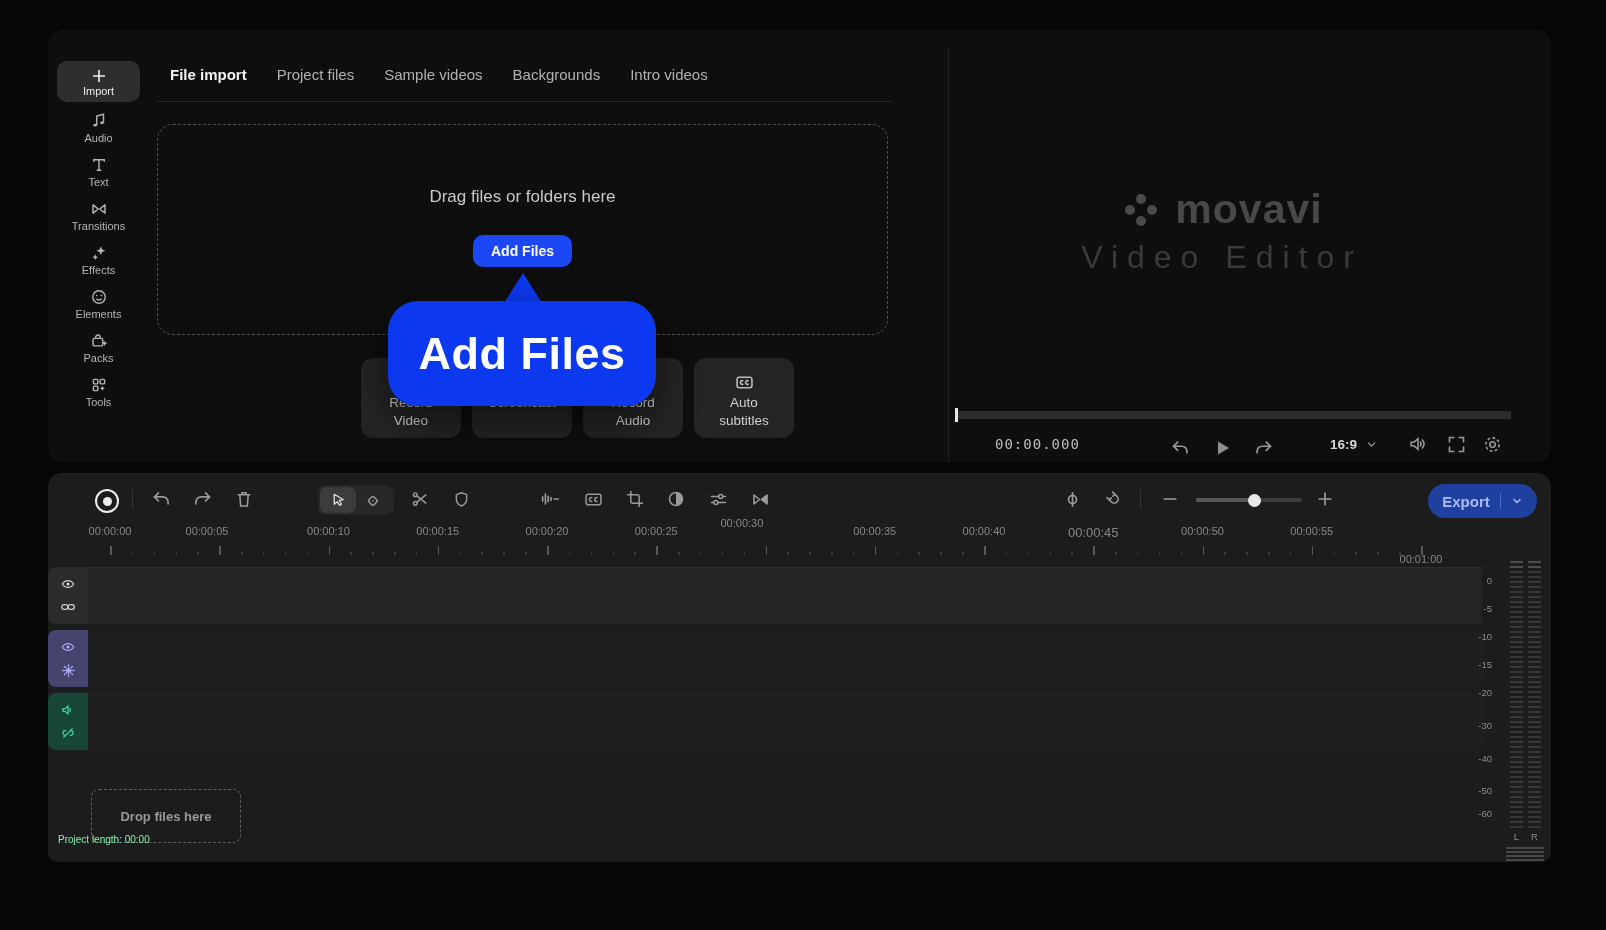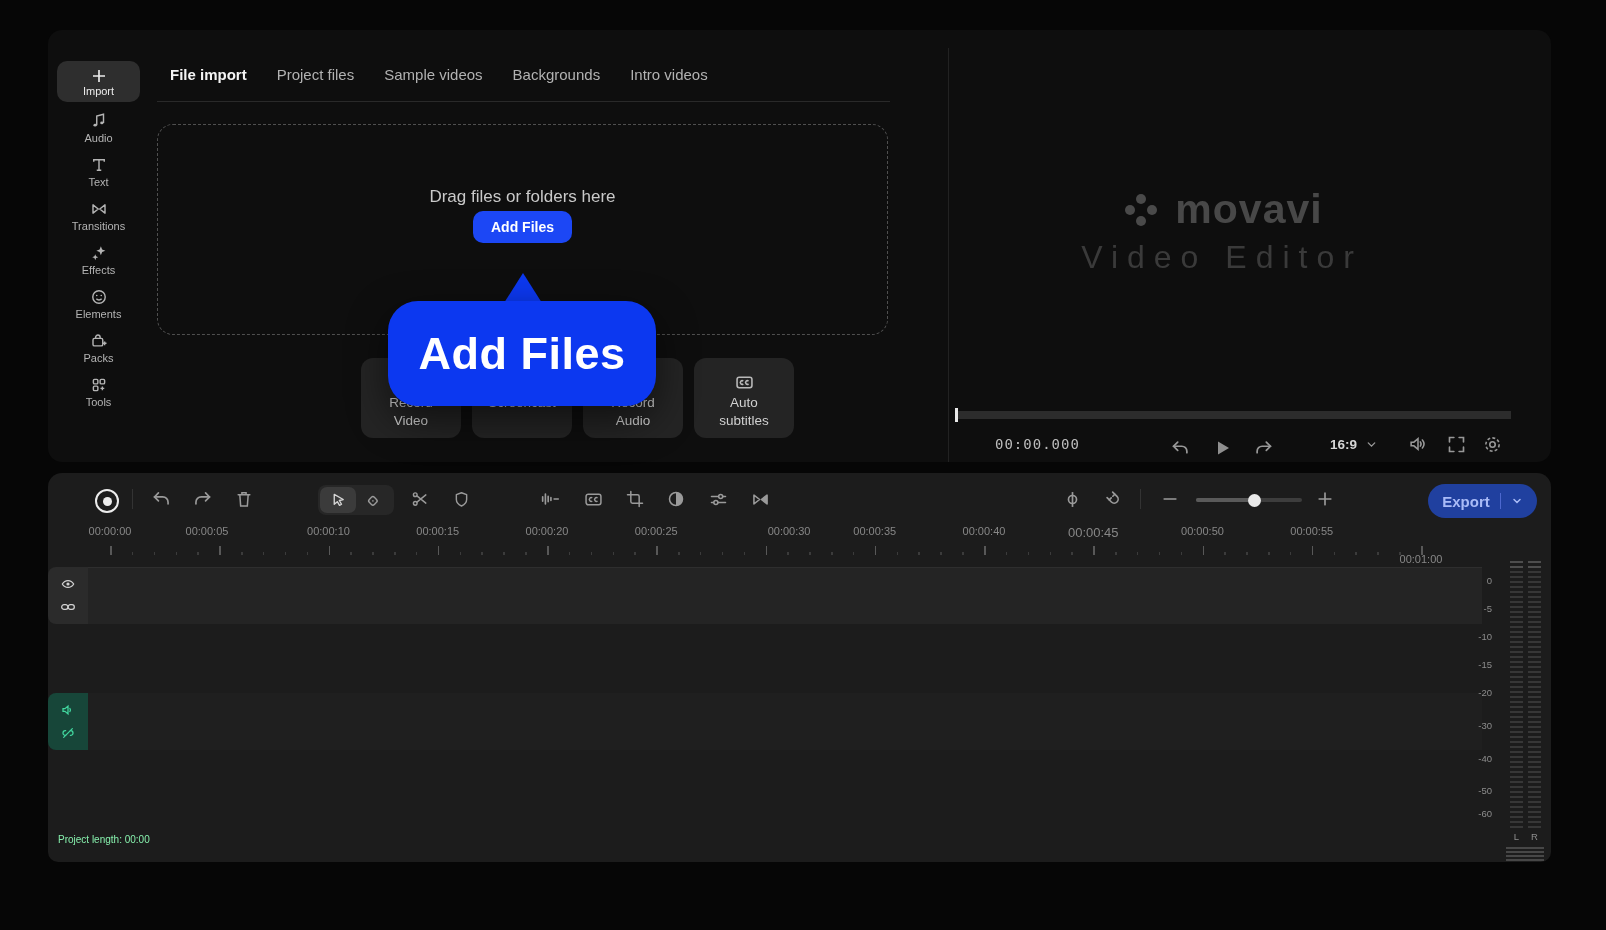--- a/index.html
+++ b/index.html
@@ -21,21 +21,21 @@
   .side-label{font-size:11px;line-height:11px;}
 
   
   .tabs{left:170px;top:66px;display:flex;gap:30px;align-items:center;}
   .tab{font-size:15px;color:#b2b2b2;cursor:pointer;white-space:nowrap;}
   .tab.active{color:#f4f4f4;font-weight:700;}
   .tabs-line{left:157px;top:101px;width:733px;height:1px;background:#292929;}
 
   
   .dropzone{left:157px;top:124px;width:731px;height:211px;border:1.5px dashed #4f4f4f;border-radius:16px;
-    display:flex;flex-direction:column;align-items:center;padding-top:62px;box-sizing:border-box;gap:4px;}
+    display:flex;flex-direction:column;align-items:center;padding-top:62px;box-sizing:border-box;gap:28px;}
   .dz-text{font-size:17px;color:#c9c9c9;}
   .add-files-btn{background:var(--accent);border:none;color:#fff;font-weight:700;font-size:14px;
     font-family:"Liberation Sans",sans-serif;padding:8px 18px;border-radius:10px;cursor:pointer;}
 
   
   .card{top:358px;width:100px;height:80px;background:#242424;border-radius:12px;
     display:flex;flex-direction:column;align-items:center;padding-top:12px;box-sizing:border-box;color:#b9b9b9;cursor:pointer;}
   .card .card-icon{height:24px;}
   .card-line{font-size:13.5px;line-height:17.5px;color:#d0d0d0;}
 
@@ -439,21 +439,21 @@
         <div style="position: absolute; left: 520.85px; top: 79px; width: 1.5px; height: 3px; background: rgb(59, 59, 59);"></div>
         <div style="position: absolute; left: 542.7px; top: 79px; width: 1.5px; height: 3px; background: rgb(59, 59, 59);"></div>
         <div style="position: absolute; left: 564.55px; top: 79px; width: 1.5px; height: 3px; background: rgb(59, 59, 59);"></div>
         <div style="position: absolute; left: 586.4px; top: 79px; width: 1.5px; height: 3px; background: rgb(59, 59, 59);"></div>
         <div style="position: absolute; left: 563.25px; top: 52px; width: 90px; text-align: center; font-size: 11px; color: rgb(135, 135, 135);">00:00:25</div>
         <div style="position: absolute; left: 608.25px; top: 73px; width: 1.5px; height: 9px; background: rgb(88, 88, 88);"></div>
         <div style="position: absolute; left: 630.1px; top: 79px; width: 1.5px; height: 3px; background: rgb(59, 59, 59);"></div>
         <div style="position: absolute; left: 651.95px; top: 79px; width: 1.5px; height: 3px; background: rgb(59, 59, 59);"></div>
         <div style="position: absolute; left: 673.8px; top: 79px; width: 1.5px; height: 3px; background: rgb(59, 59, 59);"></div>
         <div style="position: absolute; left: 695.65px; top: 79px; width: 1.5px; height: 3px; background: rgb(59, 59, 59);"></div>
-        <div style="position: absolute; left: 672.5px; top: 52px; width: 90px; text-align: right; font-size: 11px; color: rgb(135, 135, 135);">00:00:30</div>
+        <div style="position: absolute; left: 672.5px; top: 44px; width: 90px; text-align: left; font-size: 11px; color: rgb(135, 135, 135);">00:00:30</div>
         <div style="position: absolute; left: 717.5px; top: 73px; width: 1.5px; height: 9px; background: rgb(88, 88, 88);"></div>
         <div style="position: absolute; left: 739.35px; top: 79px; width: 1.5px; height: 3px; background: rgb(59, 59, 59);"></div>
         <div style="position: absolute; left: 761.2px; top: 79px; width: 1.5px; height: 3px; background: rgb(59, 59, 59);"></div>
         <div style="position: absolute; left: 783.05px; top: 79px; width: 1.5px; height: 3px; background: rgb(59, 59, 59);"></div>
         <div style="position: absolute; left: 804.9px; top: 79px; width: 1.5px; height: 3px; background: rgb(59, 59, 59);"></div>
         <div style="position: absolute; left: 781.75px; top: 52px; width: 90px; text-align: center; font-size: 11px; color: rgb(135, 135, 135);">00:00:35</div>
         <div style="position: absolute; left: 826.75px; top: 73px; width: 1.5px; height: 9px; background: rgb(88, 88, 88);"></div>
         <div style="position: absolute; left: 848.6px; top: 79px; width: 1.5px; height: 3px; background: rgb(59, 59, 59);"></div>
         <div style="position: absolute; left: 870.45px; top: 79px; width: 1.5px; height: 3px; background: rgb(59, 59, 59);"></div>
         <div style="position: absolute; left: 892.3px; top: 79px; width: 1.5px; height: 3px; background: rgb(59, 59, 59);"></div>
@@ -497,20 +497,39 @@
         <span class="hd-ic icon" style="top:32px;color:#d2d2d2;">
           <svg width="16" height="16" viewBox="0 0 24 24" stroke="currentColor" stroke-width="1.9" fill="none">
               <rect x="2.5" y="8.5" width="9.5" height="7" rx="3.5"></rect>
               <rect x="12" y="8.5" width="9.5" height="7" rx="3.5"></rect>
             </svg>
         </span>
       </div>
       <div class="abs row-body" style="background:#242424;border-top:1px solid #2e2e2e;box-sizing:border-box;"></div>
     </div>
 
+    <div class="abs" style="top:157px;left:0;width:100%;height:57px;">
+      <div class="abs row-head" style="background:#44446e;">
+        <span class="hd-ic icon" style="top:9px;color:#a9a9ef;">
+          <svg width="16" height="16" viewBox="0 0 24 24" stroke="currentColor" stroke-width="1.9" fill="none">
+              <path d="M3.5 12S6.5 6.8 12 6.8 20.5 12 20.5 12 17.5 17.2 12 17.2 3.5 12 3.5 12z"></path>
+              <circle cx="12" cy="12" r="2.4" fill="currentColor" stroke="none"></circle>
+            </svg>
+        </span>
+        <span class="hd-ic icon" style="top:32px;color:#a9a9ef;">
+          <svg width="15" height="15" viewBox="0 0 24 24" stroke="currentColor" stroke-width="2.2" fill="none" stroke-linecap="round" stroke-dasharray="3 2.4">
+              <path d="M12 3v18M3 12h18M5.6 5.6l12.8 12.8M18.4 5.6L5.6 18.4"></path>
+            </svg>
+        </span>
+      </div>
+      <div class="abs row-body" style="background:#1f1f1f;"></div>
+      <div class="abs dropbox">
+        <span>Drop files here</span>
+      </div>
+    </div>
 
     <div class="abs" style="top:220px;left:0;width:100%;height:57px;">
       <div class="abs row-head" style="background:#174639;">
         <span class="hd-ic icon" style="top:9px;color:#42d79f;">
           <svg width="16" height="16" viewBox="0 0 24 24" stroke="currentColor" stroke-width="1.9" fill="none" stroke-linecap="round">
               <path d="M4.5 10v4h3l4.5 3.8V6.2L7.5 10z"></path>
               <path d="M14.8 9.7a3.8 3.8 0 0 1 0 4.6"></path>
             </svg>
         </span>
         <span class="hd-ic icon" style="top:32px;color:#42d79f;">

